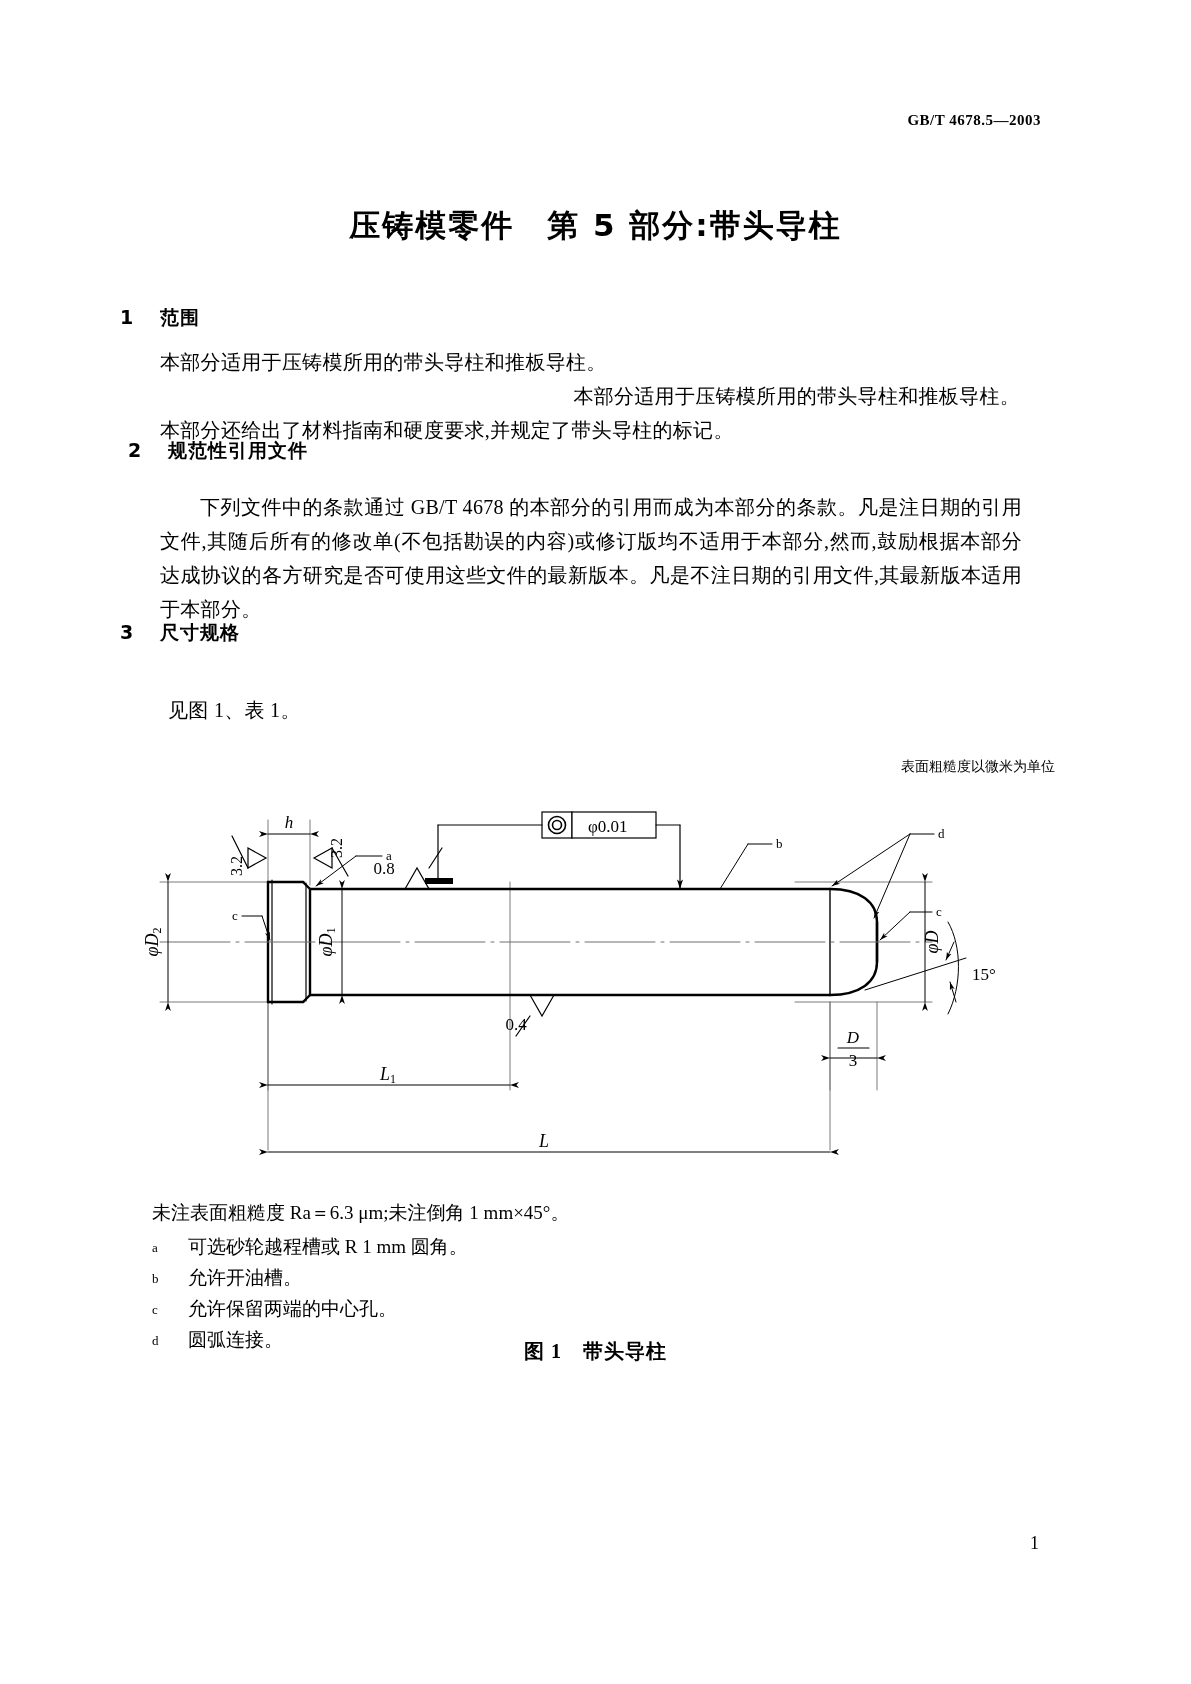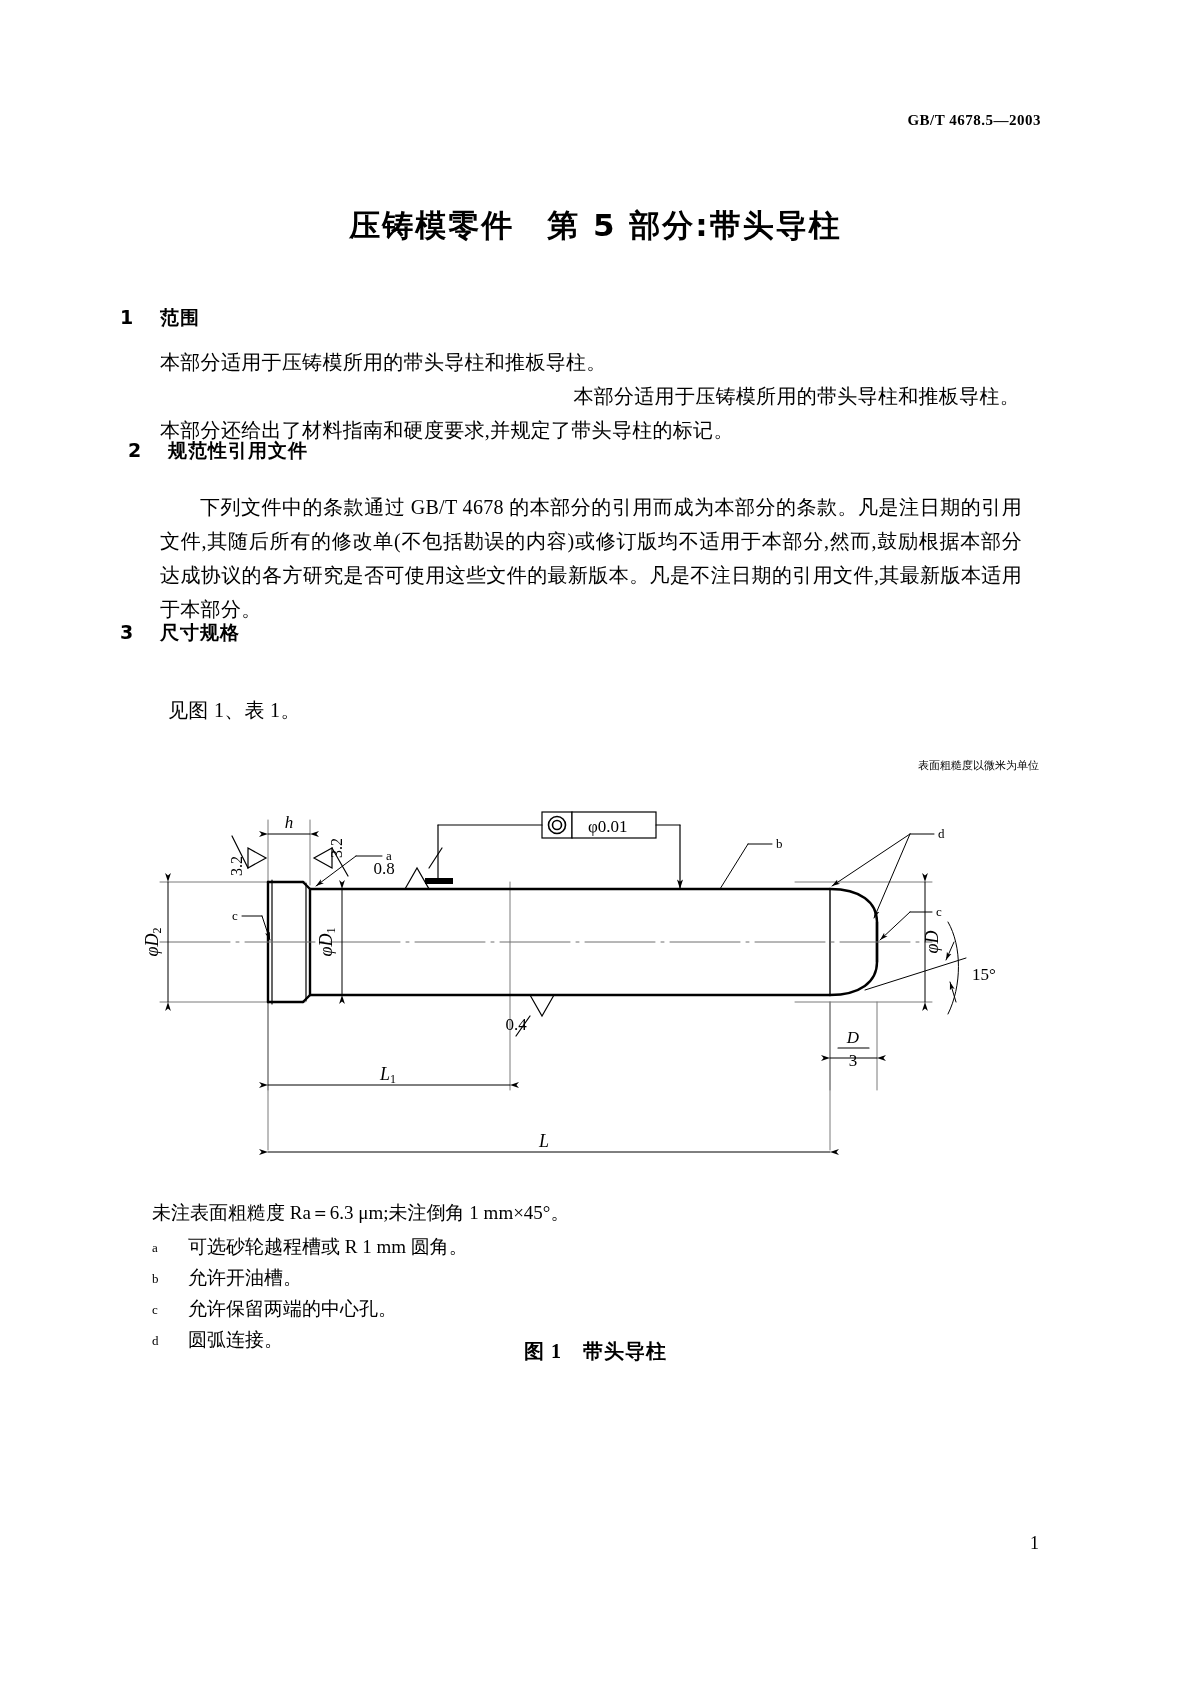--- a/index.html
+++ b/index.html
@@ -37,21 +37,21 @@
   .sec-h .num{display:inline-block;width:40px;}
   .para{
     position:absolute;font-size:20px;line-height:34px;
     letter-spacing:.3px;
   }
   .para.ind{text-indent:40px;}
   .just{text-align:justify;text-justify:inter-ideograph;}
 
   
   .fig-note{
-    position:absolute;top:758px;right:152px;font-size:11px;white-space:nowrap;
+    position:absolute;top:758px;right:136px;font-size:14px;white-space:nowrap;
   }
   .drawing{position:absolute;left:120px;top:790px;width:960px;height:400px;}
   .drawing svg{display:block;}
 
   
   .fn-block{position:absolute;left:152px;top:1200px;width:900px;}
   .fn-main{font-size:19px;margin-bottom:6px;}
   .fn-row{display:flex;font-size:19px;line-height:30px;}
   .fn-mark{width:36px;flex:0 0 36px;font-size:13px;padding-top:1px;text-align:left;}
   .fn-txt{flex:1;}

